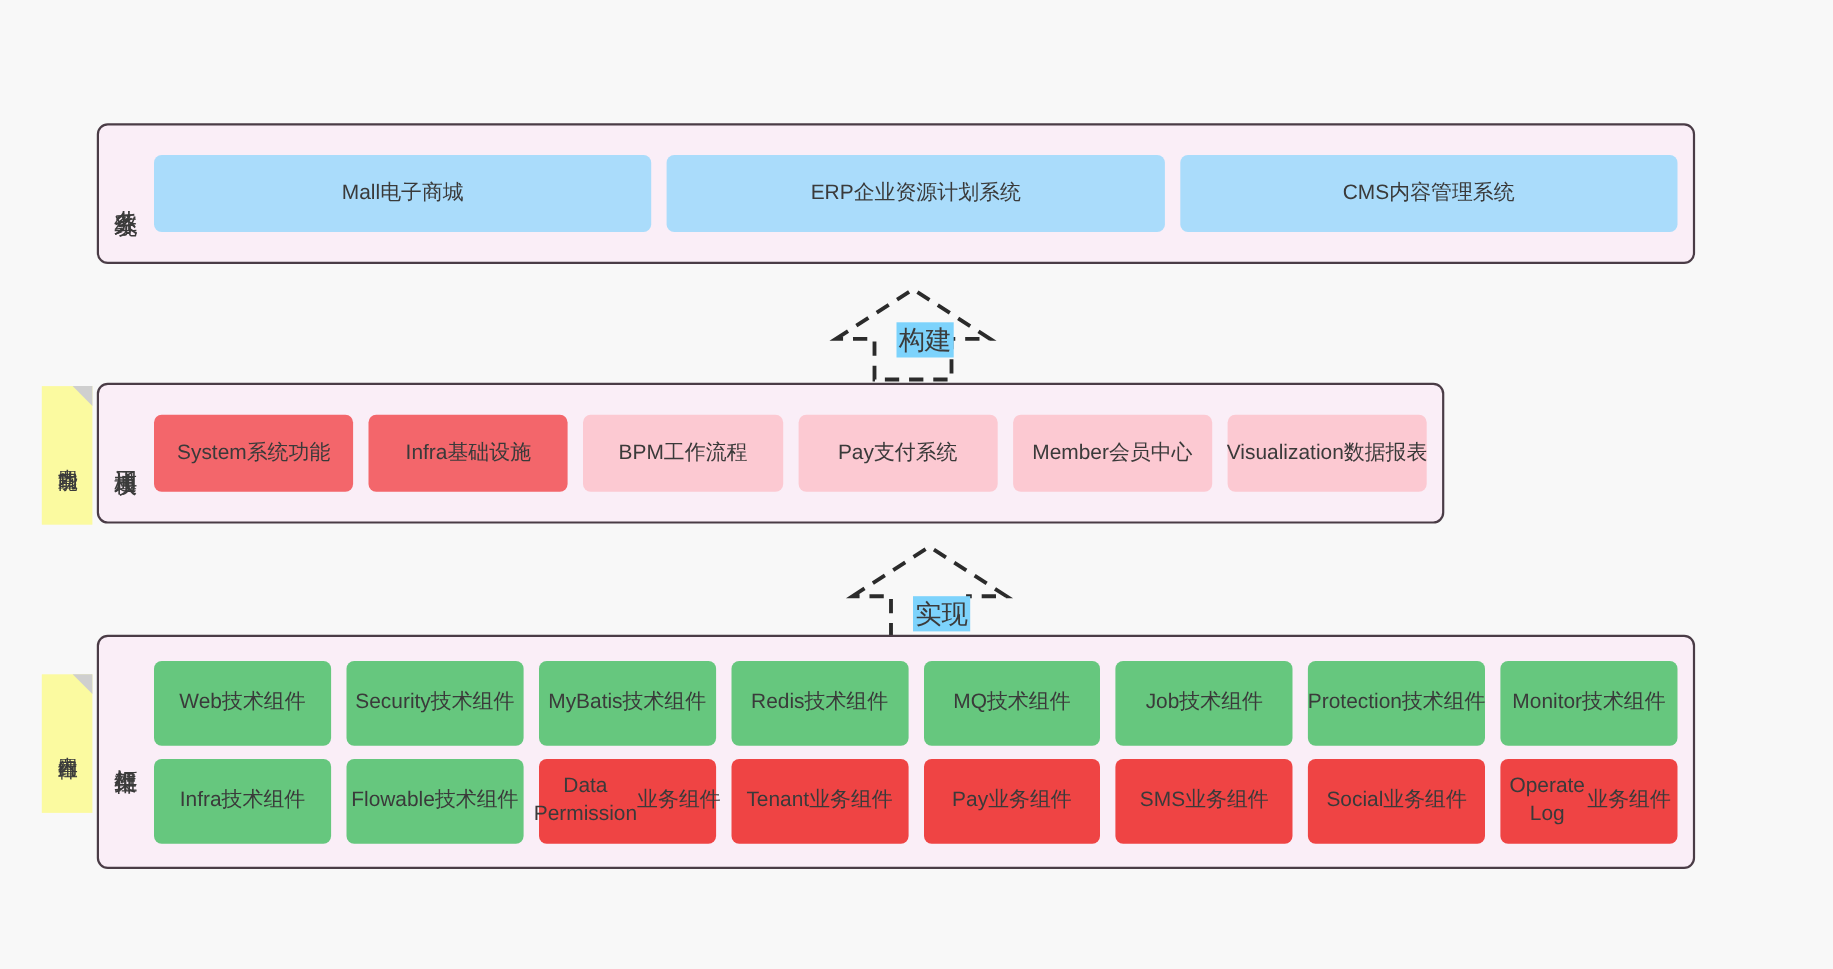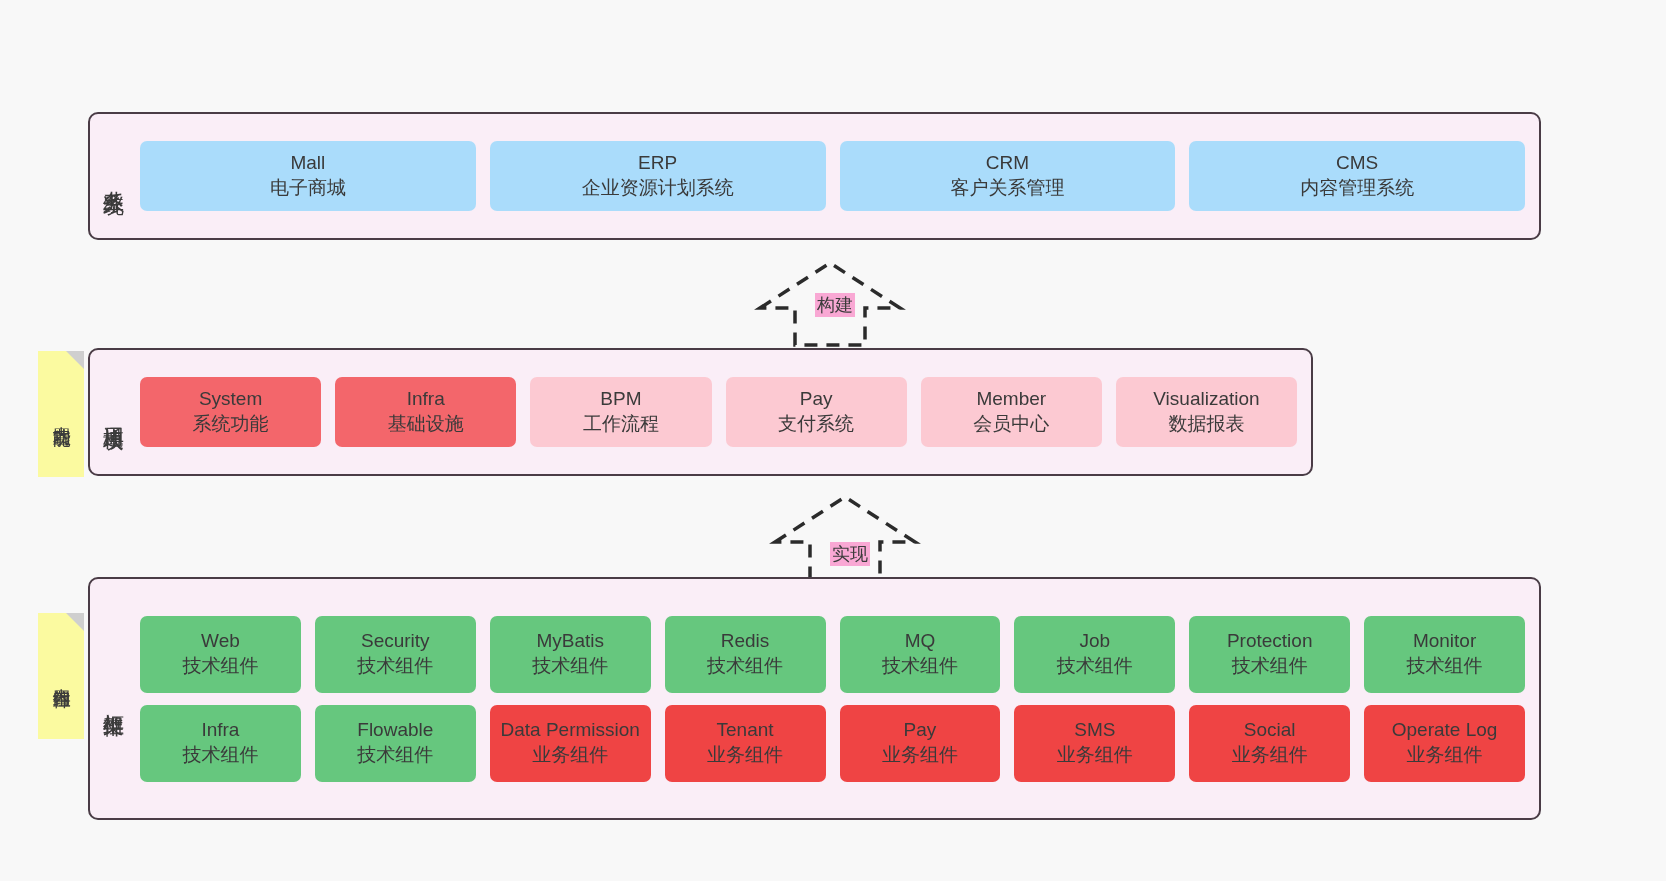--- a/index.html
+++ b/index.html
@@ -60,21 +60,21 @@
   .row {
     display: flex;
     gap: 14px;
   }
 
   .cell {
     flex: 1 1 0;
     box-sizing: border-box;
     border-radius: 7px;
     display: flex;
-    flex-direction: column;
+    flex-direction: row;
     align-items: center;
     justify-content: center;
     text-align: center;
     font-size: 19px;
     line-height: 1.30;
     color: #3a3a3a;
     padding: 8px 6px;
     min-width: 0;
   }
   .cell .t1 { white-space: normal; }
@@ -87,21 +87,21 @@
   .c-green-strong{ background: #66c77e; }
   .c-green-light { background: #ef4444; }
 
   
   #layer-business { left: 88px;  top: 112px; width: 1453px; height: 128px; }
   #layer-business .cell { height: 70px; }
 
   #layer-common   { left: 88px;  top: 348px; width: 1225px; height: 128px; }
   #layer-common .cell { height: 70px; }
 
-  #layer-framework{ left: 88px;  top: 577px; width: 1453px; height: 243px; }
+  #layer-framework{ left: 88px;  top: 577px; width: 1453px; height: 213px; }
   #layer-framework .layer-body { gap: 12px; }
   #layer-framework .cell { height: 77px; }
 
   
   .note {
     position: absolute;
     box-sizing: border-box;
     background: #fbfaa0;
     width: 46px;
     display: flex;
@@ -129,23 +129,23 @@
   #note-builtin-function  { left: 38px; top: 351px; height: 126px; }
   #note-builtin-component { left: 38px; top: 613px; height: 126px; }
 
   
   .arrow {
     position: absolute;
   }
   .arrow svg { display: block; overflow: visible; }
   .arrow-label {
     position: absolute;
-    font-size: 18px;
+    font-size: 24px;
     color: #3b3b3b;
-    background: #f9a8d4;
+    background: #7dd3fc;
     padding: 0 2px;
     white-space: nowrap;
     user-select: none;
   }
   #arrow-build { left: 755px; top: 258px; }
   #arrow-build .arrow-label { left: 60px; top: 35px; }
   #arrow-implement { left: 770px; top: 492px; }
   #arrow-implement .arrow-label { left: 60px; top: 50px; }
 </style>
 </head>
@@ -162,24 +162,20 @@
           <span class="t1">Mall</span>
           <span class="t2">电子商城</span>
         </div>
 
 
         <div class="cell c-blue">
           <span class="t1">ERP</span>
           <span class="t2">企业资源计划系统</span>
         </div>
 
-        <div class="cell c-blue">
-          <span class="t1">CRM</span>
-          <span class="t2">客户关系管理</span>
-        </div>
 
         <div class="cell c-blue">
           <span class="t1">CMS</span>
           <span class="t2">内容管理系统</span>
         </div>
 
 
       </div>
     </div>
   </div>

